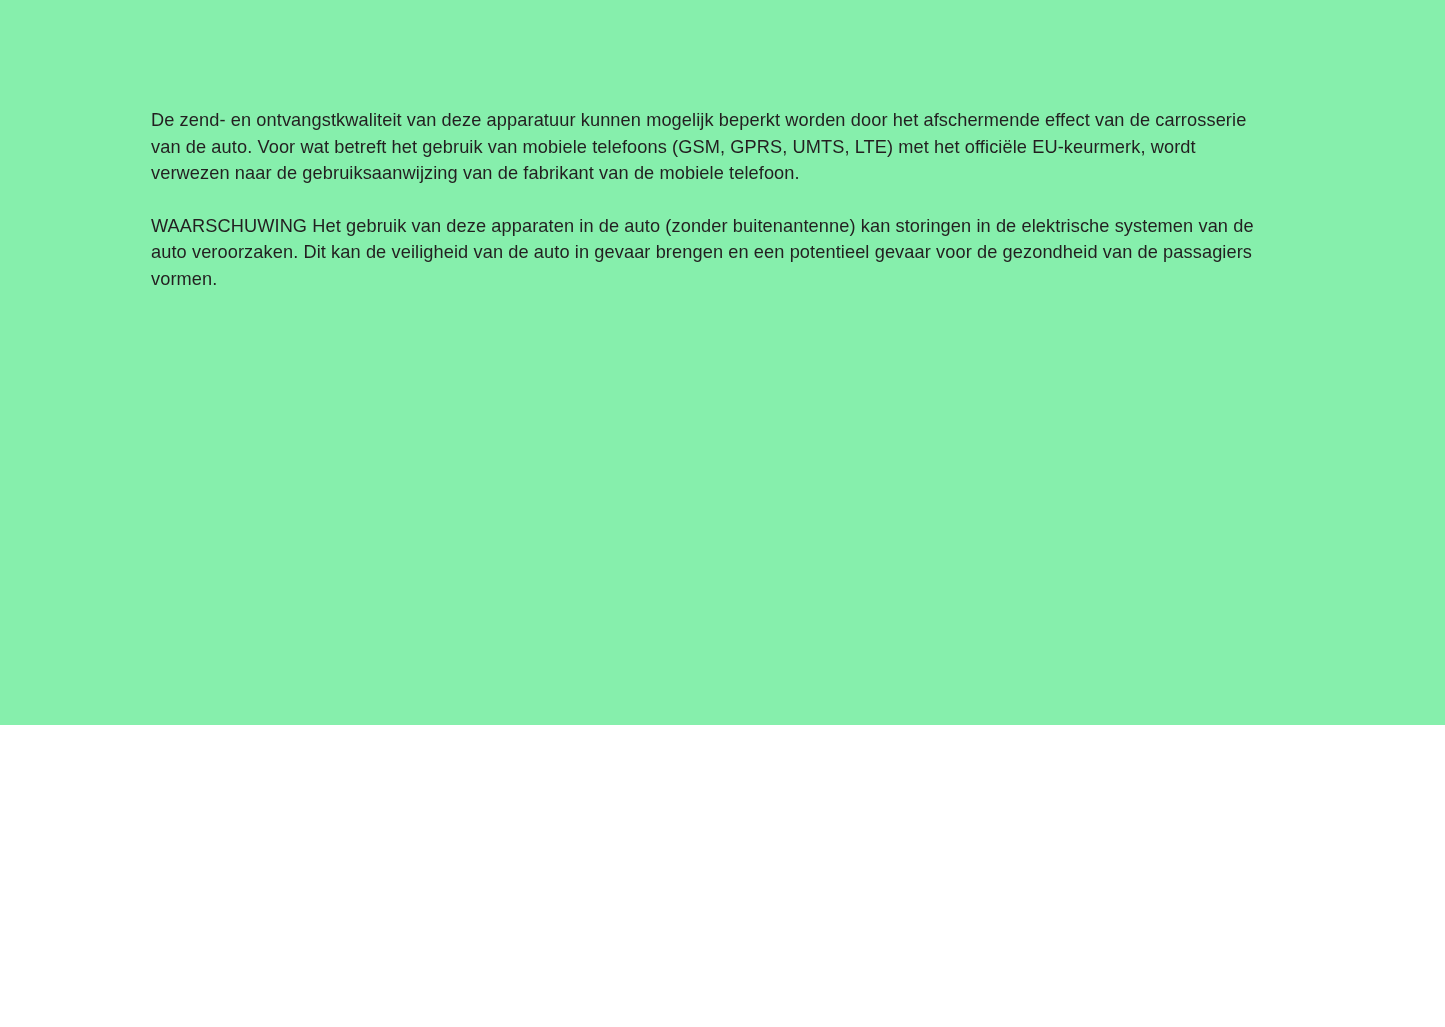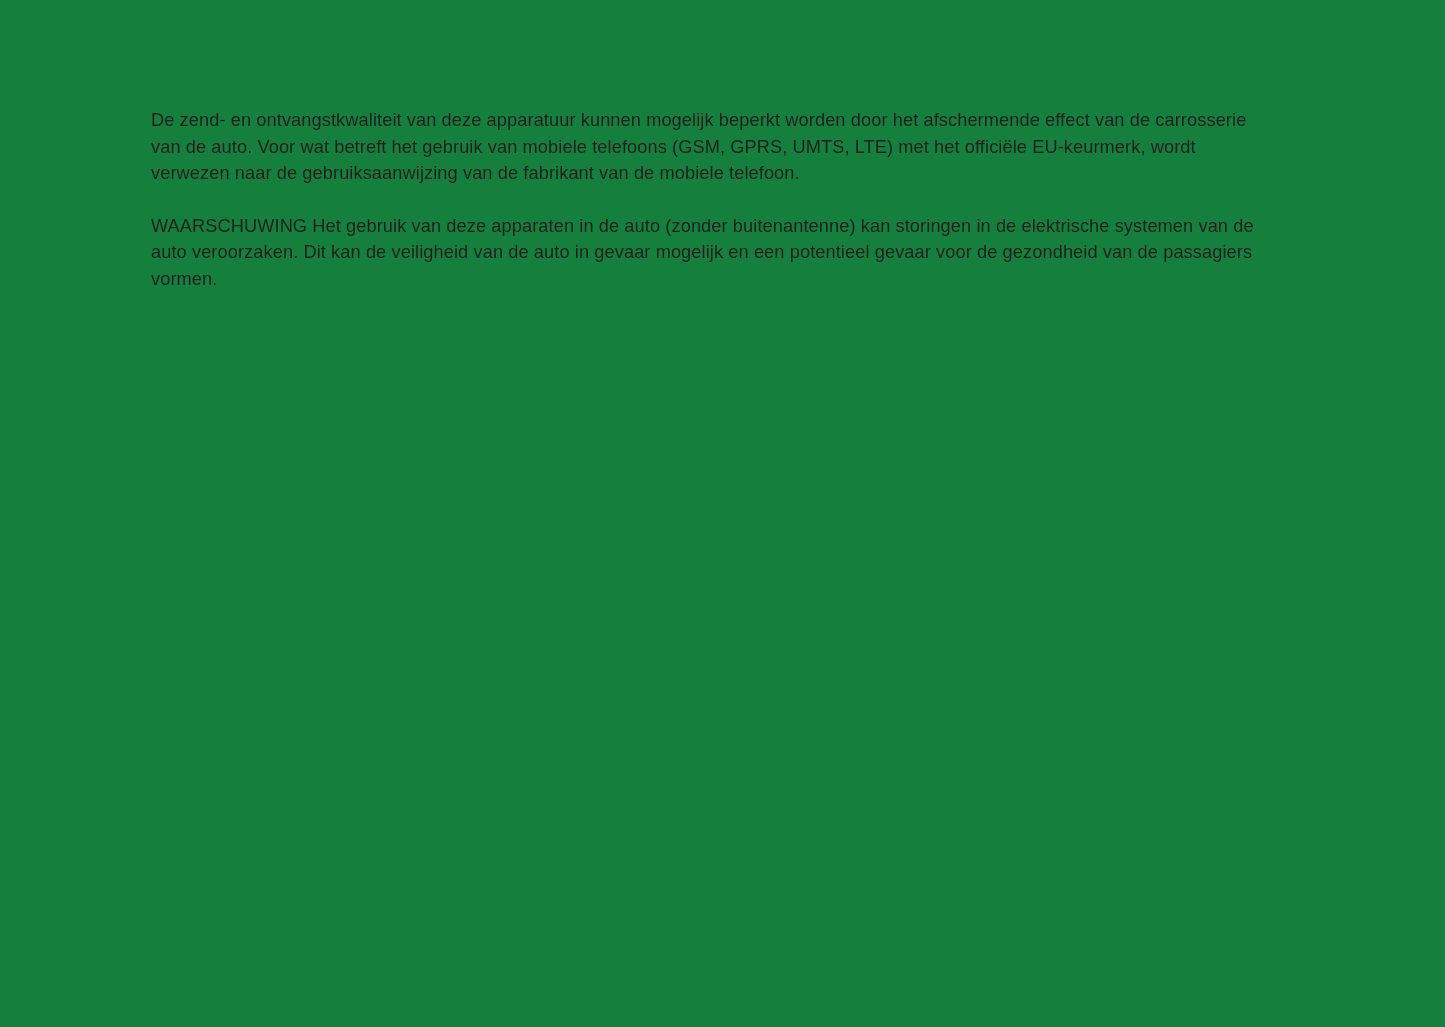--- a/index.html
+++ b/index.html
@@ -11,22 +11,22 @@
   body {
     width: 1445px;
     height: 1027px;
     font-family: "Liberation Sans", sans-serif;
     color: #231f20;
     -webkit-font-smoothing: antialiased;
   }
   .page {
     position: relative;
     width: 1445px;
-    height: 1027px;
-    background: #15803d;
+    height: 725px;
+    background: #86efac;
     overflow: hidden;
   }
   .content {
     position: absolute;
     left: 151px;
     top: 107px;
     width: 1112px;
   }
   .para {
     font-size: 18.2px;
@@ -39,15 +39,15 @@
   .para + .para {
     margin-top: 26px;
   }
 </style>
 </head>
 <body>
 
 <div class="page">
   <div class="content">
     <p class="para">De zend- en ontvangstkwaliteit van deze apparatuur kunnen mogelijk beperkt worden door het afschermende effect van de carrosserie van de auto. Voor wat betreft het gebruik van mobiele telefoons (GSM, GPRS, UMTS, LTE) met het officiële EU-keurmerk, wordt verwezen naar de gebruiksaanwijzing van de fabrikant van de mobiele telefoon.</p>
-    <p class="para">WAARSCHUWING Het gebruik van deze apparaten in de auto (zonder buitenantenne) kan storingen in de elektrische systemen van de auto veroorzaken. Dit kan de veiligheid van de auto in gevaar mogelijk en een potentieel gevaar voor de gezondheid van de passagiers vormen.</p>
+    <p class="para">WAARSCHUWING Het gebruik van deze apparaten in de auto (zonder buitenantenne) kan storingen in de elektrische systemen van de auto veroorzaken. Dit kan de veiligheid van de auto in gevaar brengen en een potentieel gevaar voor de gezondheid van de passagiers vormen.</p>
   </div>
 </div>
 
 </body></html>

